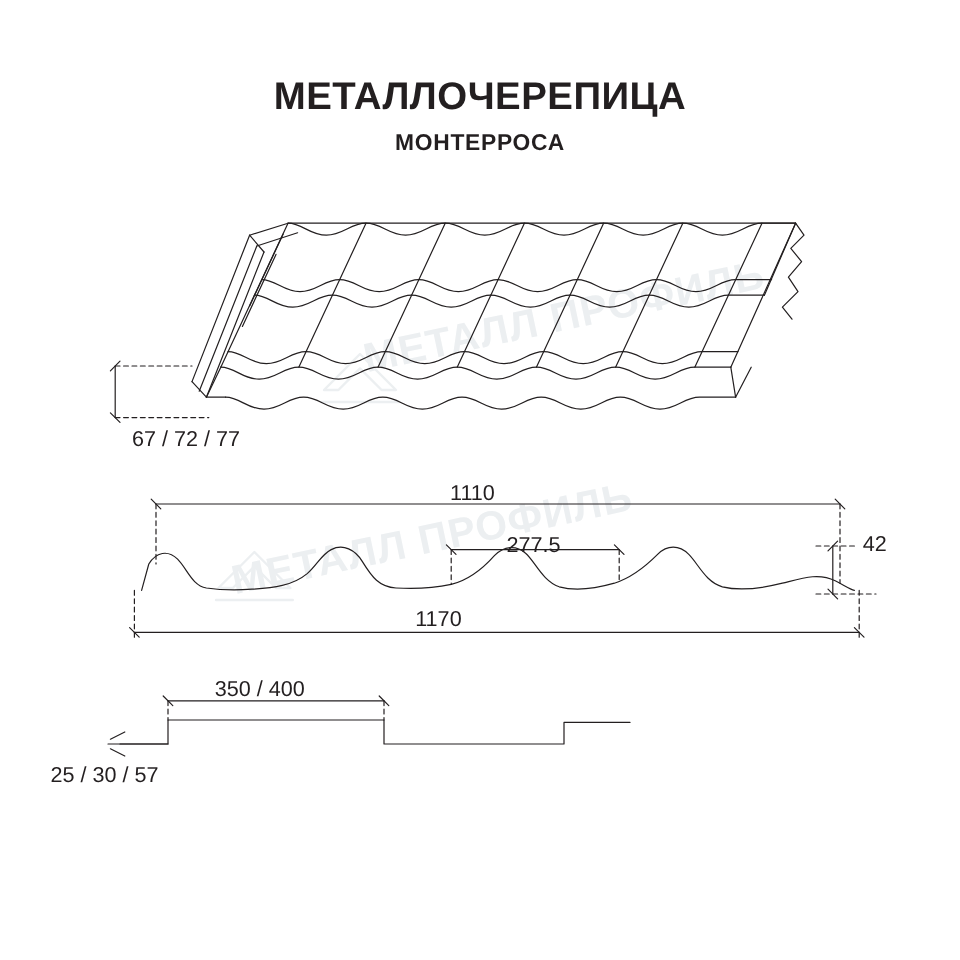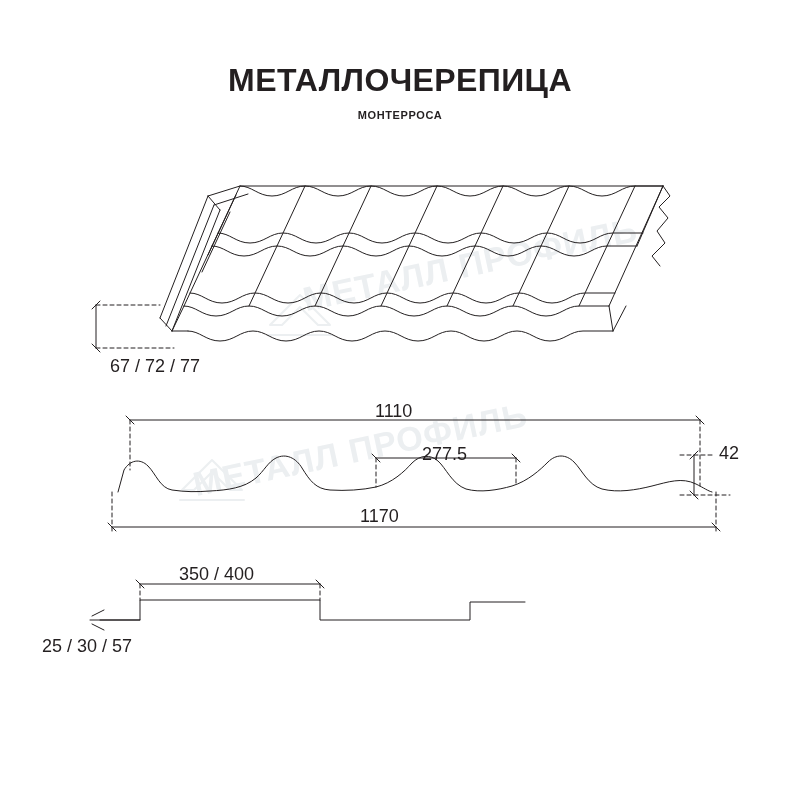--- a/index.html
+++ b/index.html
@@ -28,21 +28,21 @@
     text-align: center;
   }
   .title {
     font-size: 32px;
     font-weight: bold;
     letter-spacing: 0.4px;
     color: #231f20;
     line-height: 1.15;
   }
   .subtitle {
-    font-size: 11px;
+    font-size: 19px;
     font-weight: bold;
     letter-spacing: 0.6px;
     color: #231f20;
     margin-top: 10px;
   }
   .drawing {
     position: absolute;
     top: 0;
     left: 0;
     width: 800px;
@@ -71,21 +71,21 @@
   .dim-label {
     position: absolute;
     font-size: 18px;
     color: #231f20;
     white-space: nowrap;
   }
   .lbl-thickness { top: 356px; left: 110px; }
   .lbl-1110 { top: 401px; left: 375px; }
   .lbl-2775 { top: 444px; left: 422px; }
   .lbl-42 { top: 443px; left: 703px; margin-left: 16px; }
-  .lbl-1170 { top: 506px; left: 360px; text-align: right; }
+  .lbl-1170 { top: 506px; left: 346px; text-align: right; }
   .lbl-step { top: 564px; left: 179px; }
   .lbl-height { top: 636px; left: 42px; }
 </style>
 </head>
 <body>
 
 <div id="page">
 
   <div class="title-block">
     <div class="title">МЕТАЛЛОЧЕРЕПИЦА</div>

